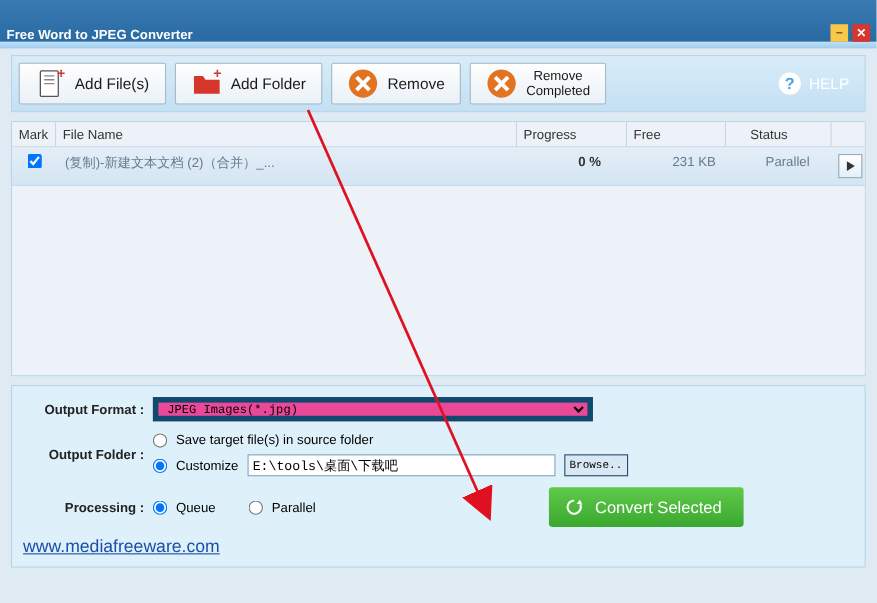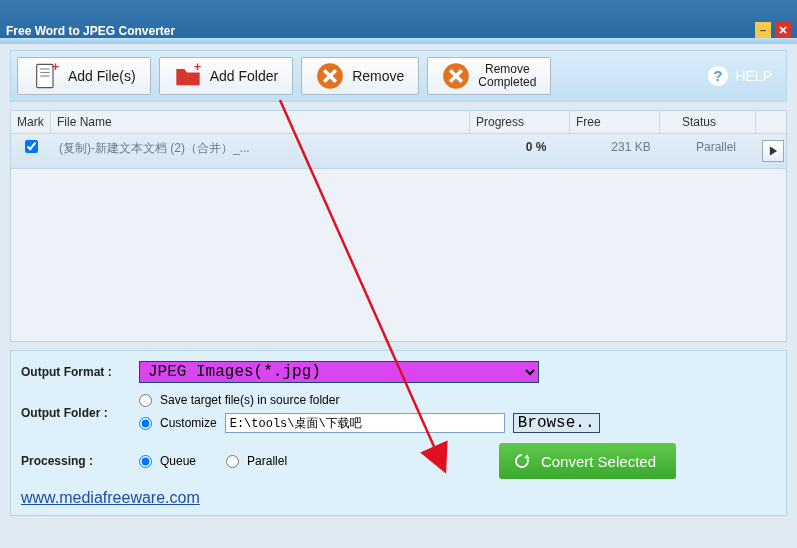--- a/index.html
+++ b/index.html
@@ -24,26 +24,26 @@
   .gh-mark { width:40px; } .gh-file { flex:1; } .gh-prog { width:100px; } .gh-size { width:90px; } .gh-stat { width:80px;margin-left:16px; } .gh-play { width:30px; border-right:none;}
   .grid-row { display:flex; align-items:flex-start; background:linear-gradient(#e3eef7,#d4e5f3); border-bottom:1px solid #c5d6e5; font-size:12px; color:#6a7b8a; }
   .gc { padding:6px 6px; text-align:center; }
   .gc-mark { width:40px; } .gc-file { flex:1; text-align:left; padding-left:8px; white-space:nowrap; overflow:hidden; text-overflow:ellipsis; }
   .gc-prog { width:100px; font-weight:bold; color:#333; } .gc-size { width:90px; } .gc-stat { width:80px; }
   .gc-play { width:30px; }
   .play-btn { width:22px; height:22px; border:1px solid #9ab; background:linear-gradient(#fff,#e5eef7); display:inline-flex; align-items:center; justify-content:center; cursor:pointer; }
   .grid-empty { height:172px; background:#ecf2f7; }
   .bottom-panel { margin-top:8px; background:#def0fa; border:1px solid #b8d4e8; padding:10px 10px 8px 10px; font-size:12px; }
   .row { display:flex; align-items:center; margin-bottom:10px; gap:8px; }
-  .lbl { width:110px; font-weight:bold; color:#222; }
-  .select { flex:1; max-width:400px; height:22px; border:1px solid #0c4a6e; background:#d946ef; font-size:16px; padding:0 4px; font-family:"Courier New",monospace; }
+  .lbl { width:110px; font-weight:bold; color:#222;text-align:right; }
+  .select { flex:1; max-width:400px; height:22px; border:5px solid #0c4a6e; background:#ec4899; font-size:11px; padding:0 4px; font-family:"Courier New",monospace; }
   .radio-col { display:flex; flex-direction:column; gap:6px; }
   .radio-line { display:flex; align-items:center; gap:8px; font-family:"Courier New",monospace; font-size:12px; }
   .path-input { width:280px; height:20px; border:1px solid #7aa0c4; background:#fff; padding:0 4px; font-family:"Courier New",monospace; font-size:12px; }
-  .browse-btn { height:20px; border:1px solid #2a4a6a; background:#d8e8f5; font-family:"Courier New",monospace; font-size:16px; padding:0 4px; cursor:pointer; }
+  .browse-btn { height:20px; border:1px solid #2a4a6a; background:#d8e8f5; font-family:"Courier New",monospace; font-size:10px; padding:0 4px; cursor:pointer; }
   .proc-radios { display:flex; gap:30px; align-items:center; }
   .convert-btn { background:linear-gradient(#5fc94a,#3aa82f); border:none; border-radius:3px; height:36px; padding:0 20px 0 14px; display:flex; align-items:center; gap:10px; color:#fff; font-size:15px; cursor:pointer; margin-left:auto; margin-right:100px; }
   .footer-link { margin-top:4px; }
   .footer-link a { color:#1a4ea8; font-size:16px; text-decoration:underline; }
   .arrow-svg { position:absolute; left:260px; top:90px; pointer-events:none; }
   .ico { width:28px; height:28px; display:inline-block; }
   .refresh-ico { width:18px; height:18px; }
   input[type=checkbox], input[type=radio] { cursor:pointer; }
 </style>
 </head>

